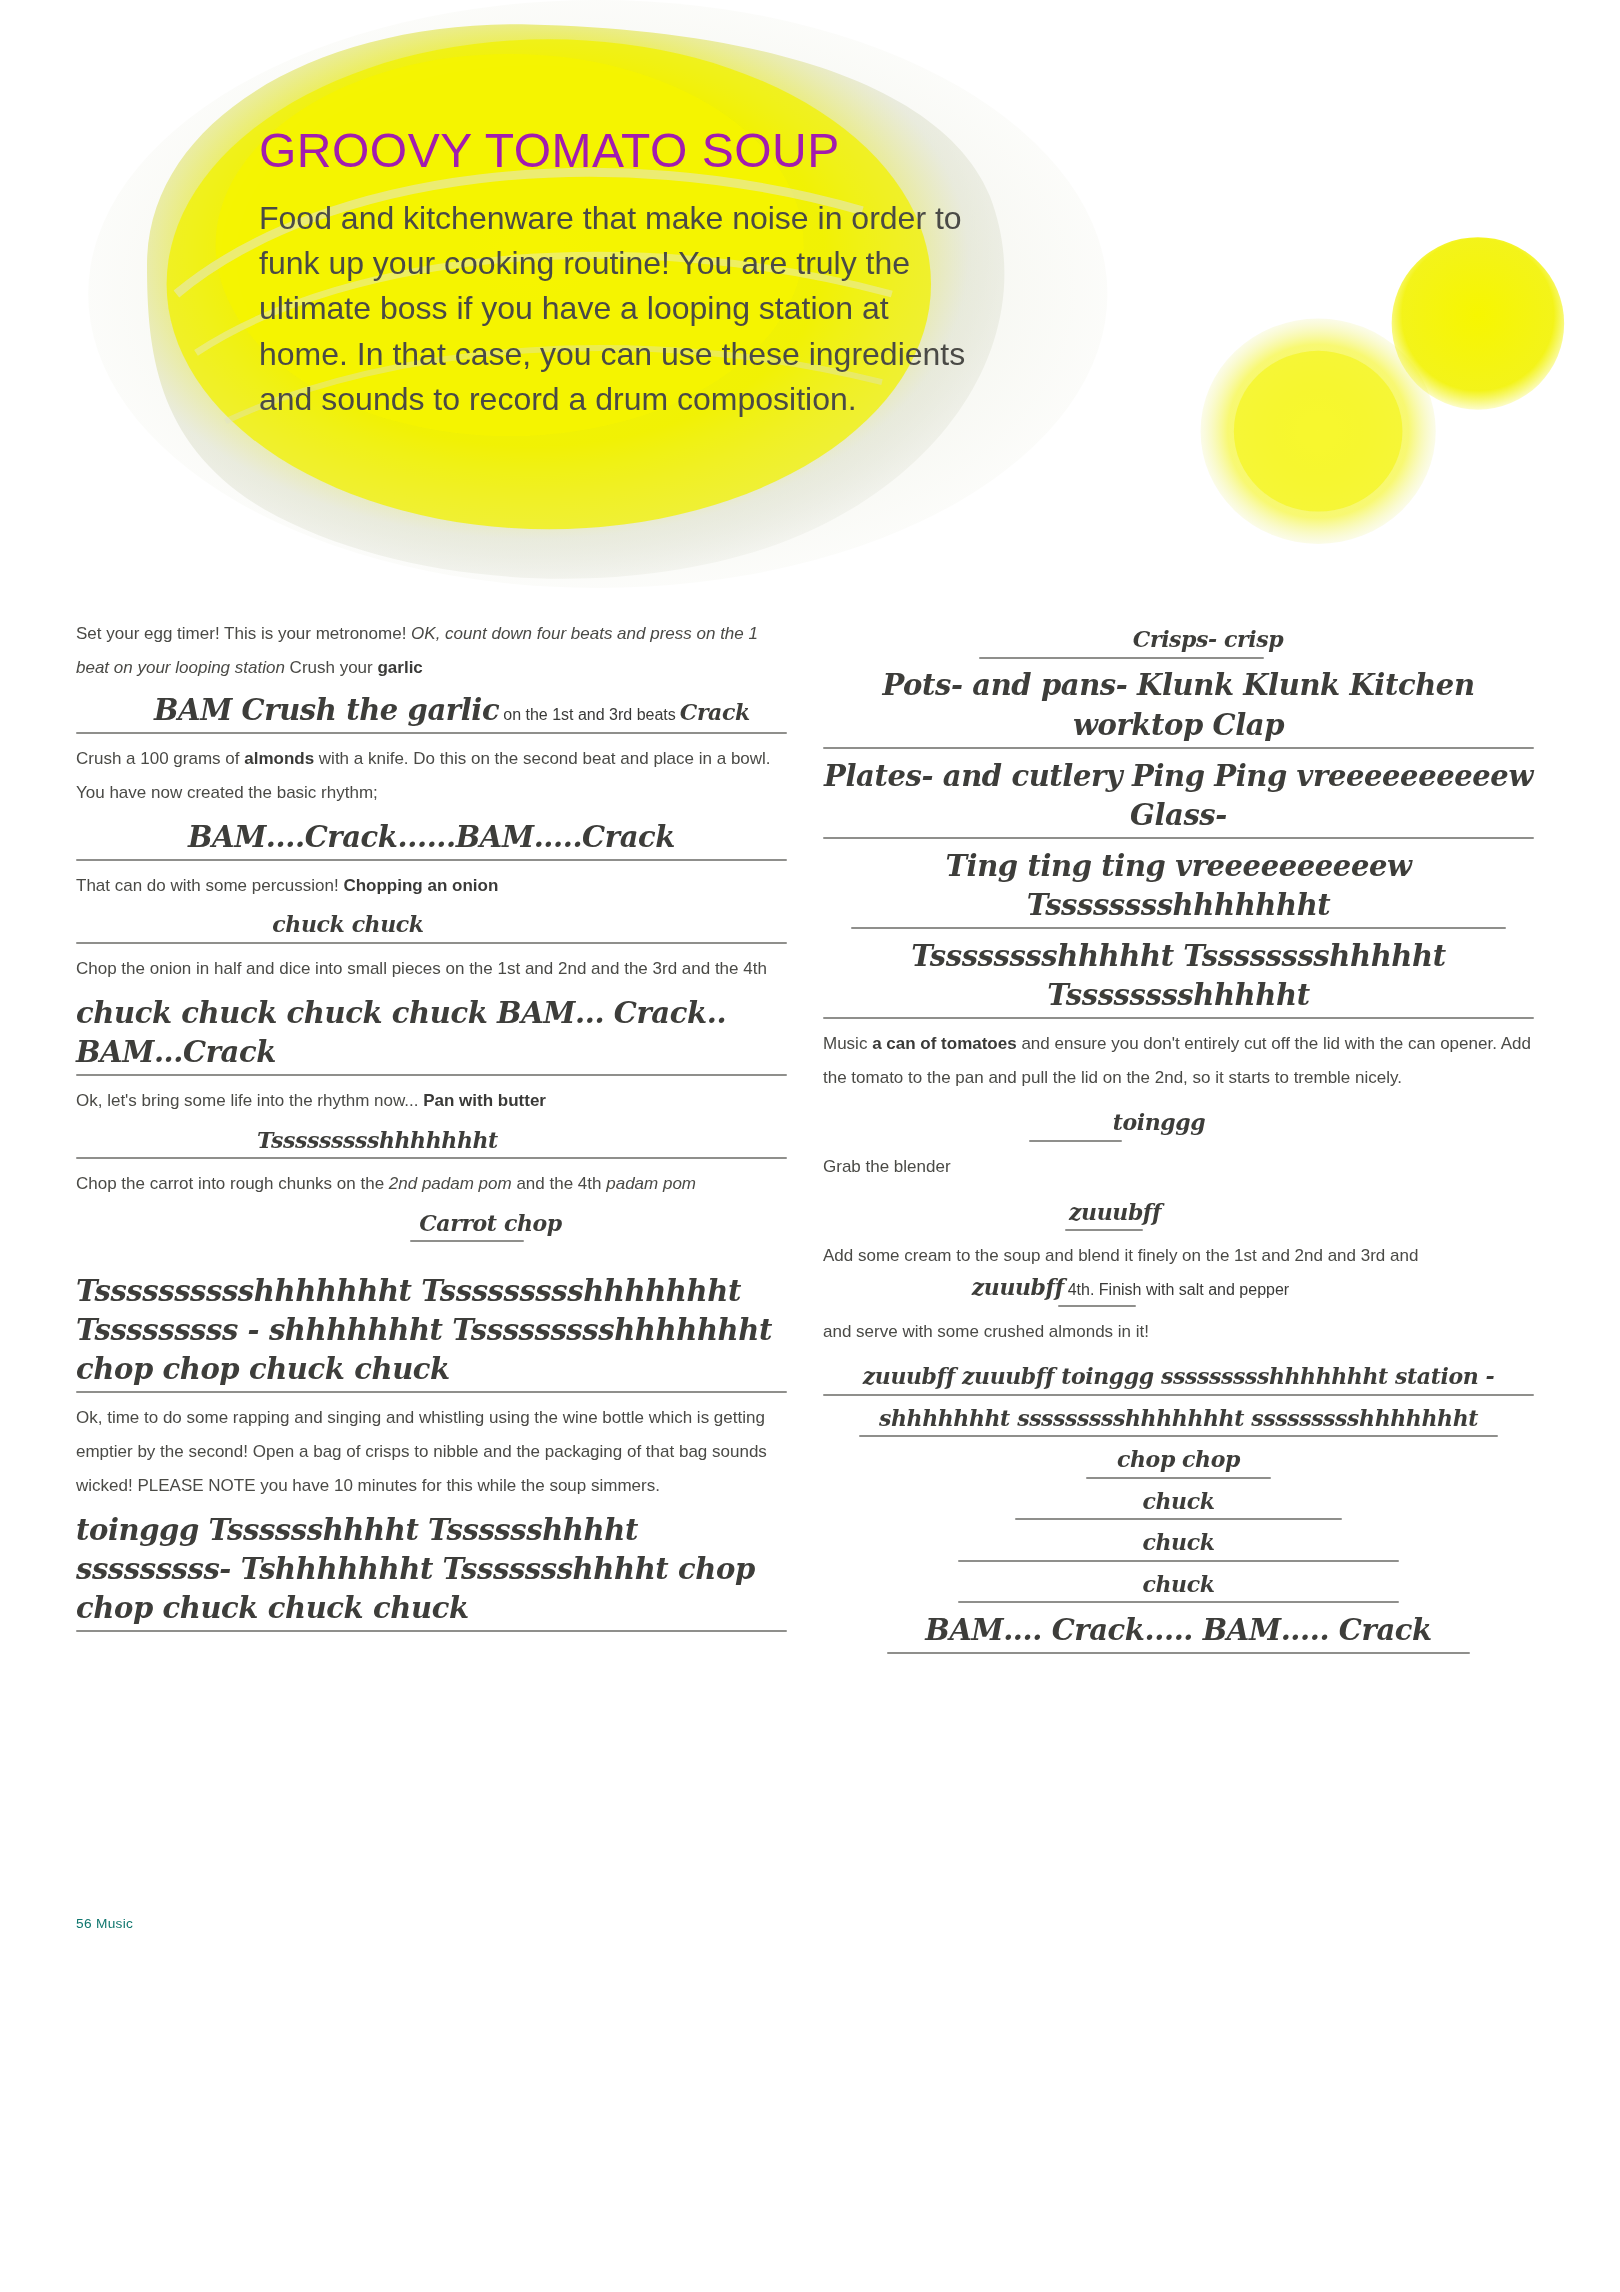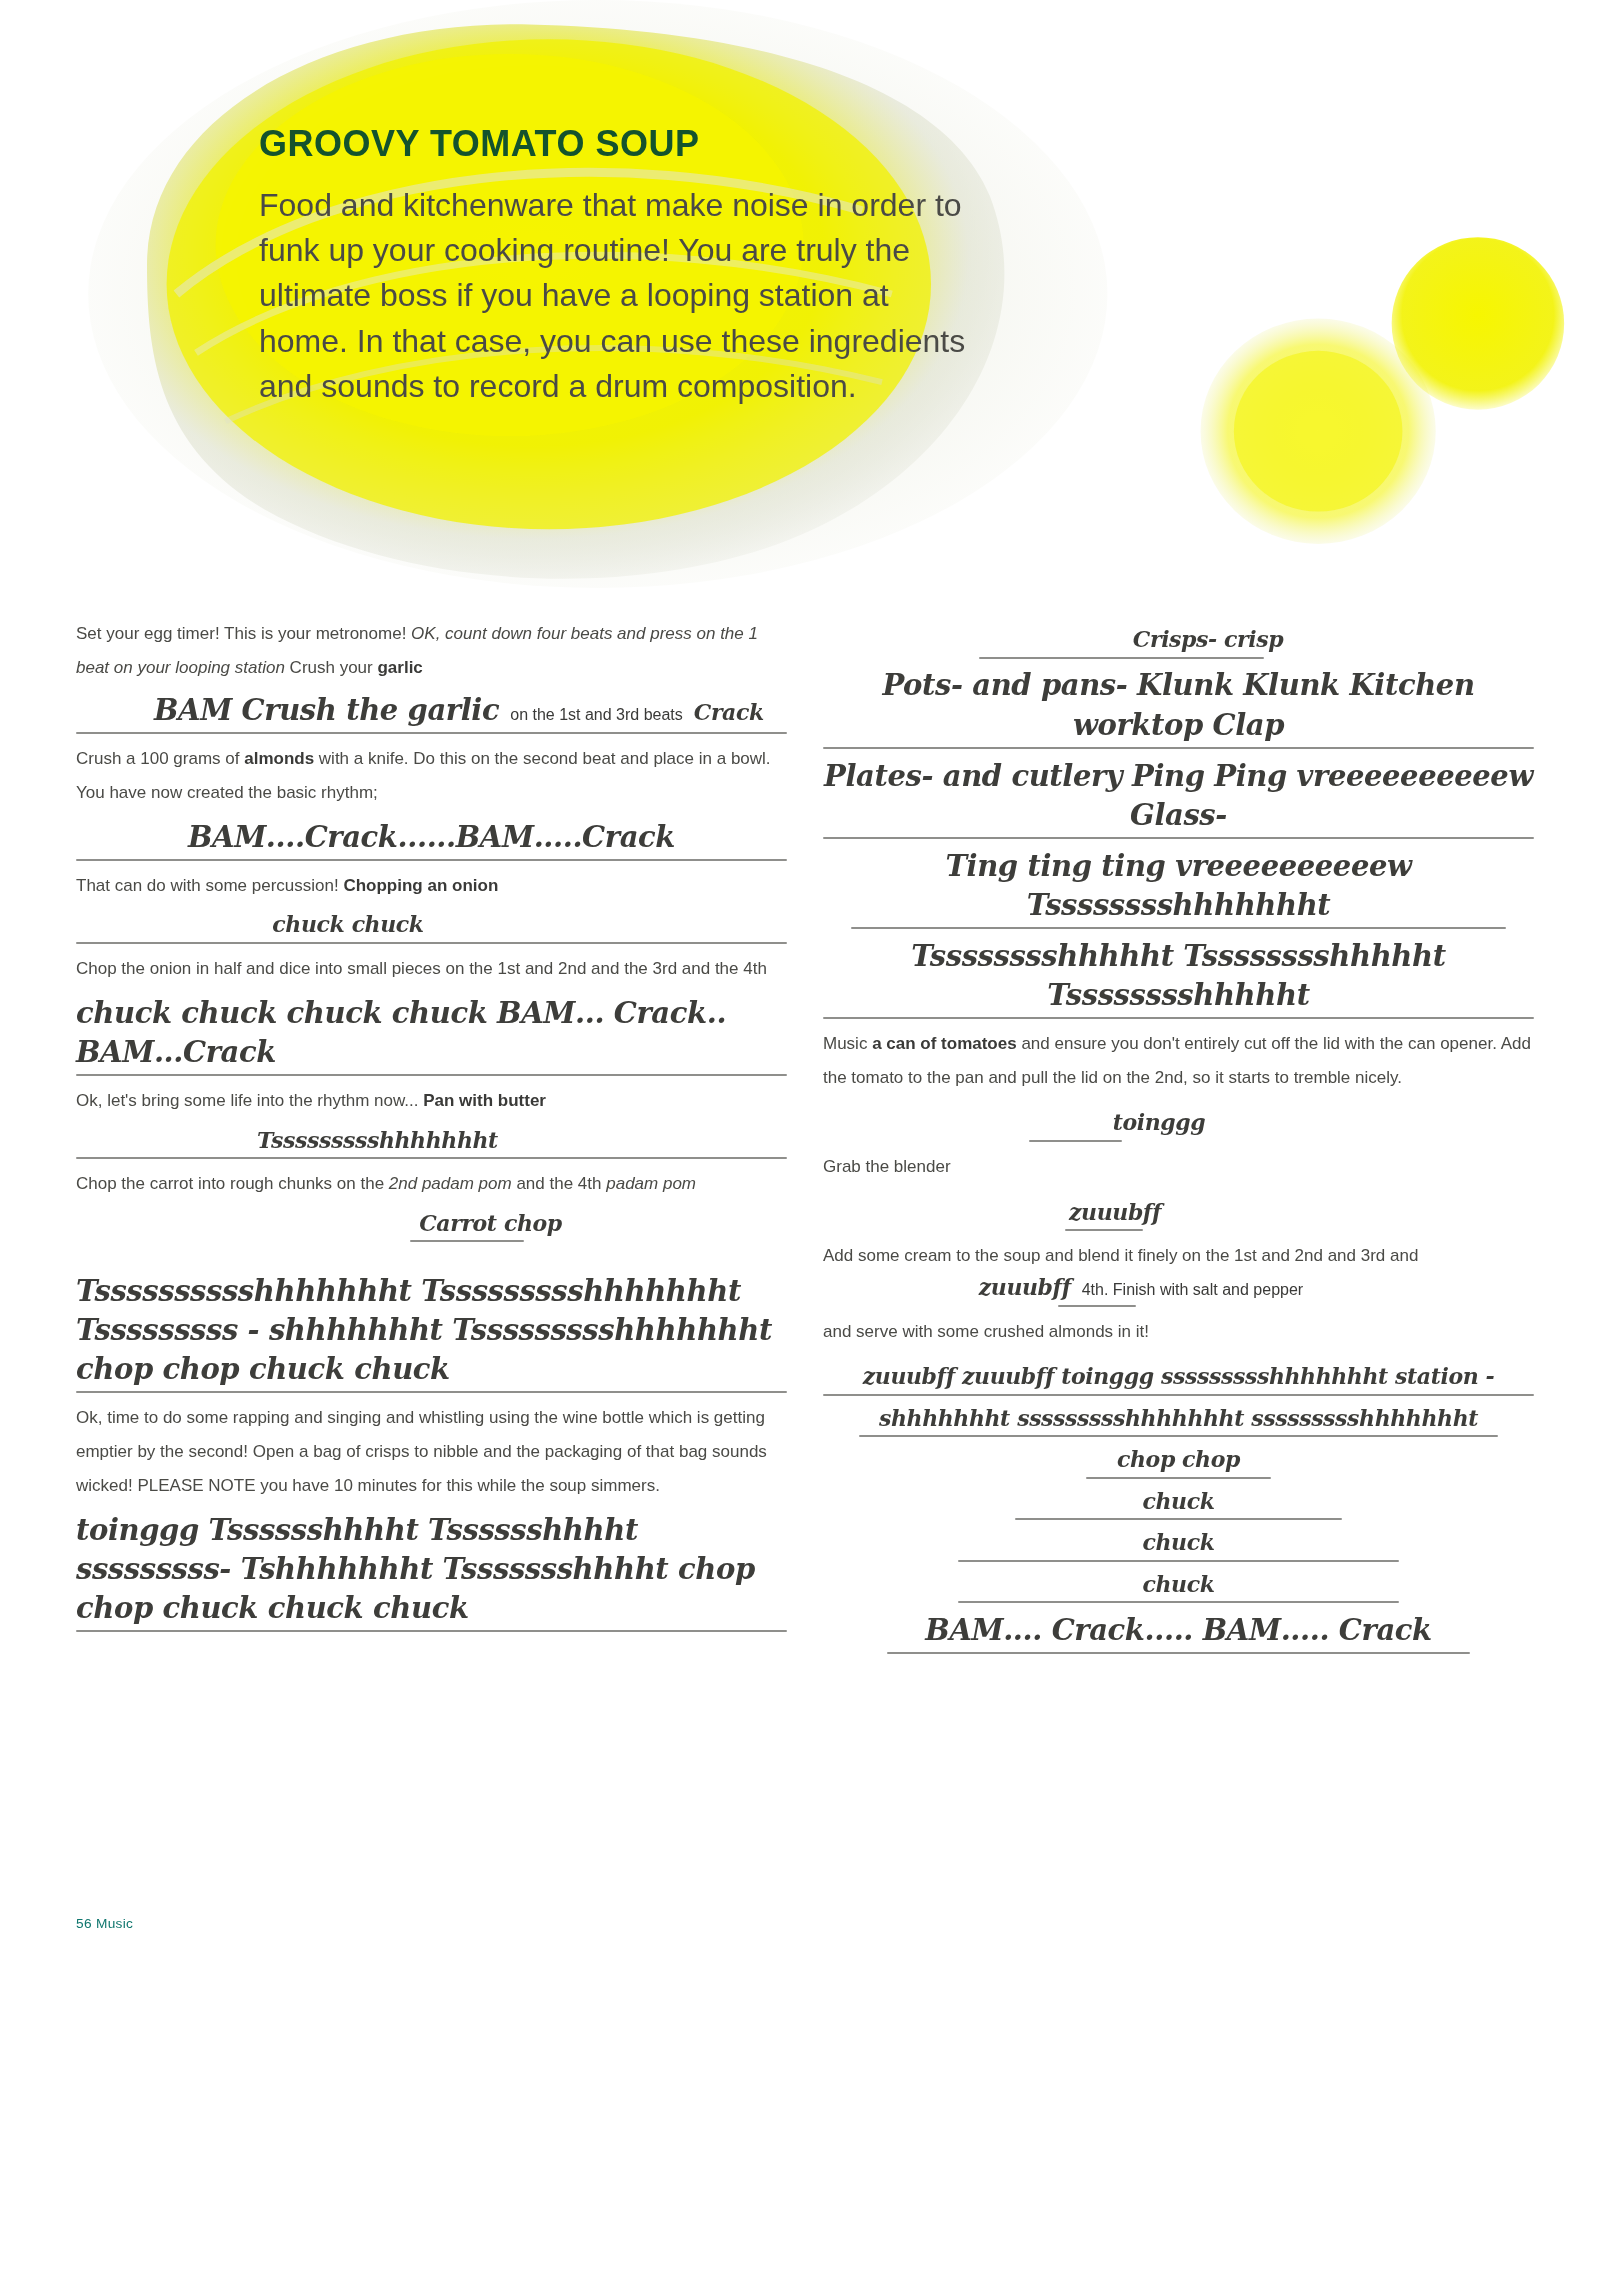--- a/index.html
+++ b/index.html
@@ -25,24 +25,24 @@
   }
 
   
   .header {
     position: absolute;
     left: 259px;
     top: 123px;
     width: 725px;
   }
   .title {
-    font-size: 36px;
+    font-size: 48px;
     letter-spacing: 0.5px;
-    font-weight: 700;
-    color: #14532d;
+    font-weight: 400;
+    color: #a21caf;
     margin: 0 0 17.6px 0;
     font-family: "Liberation Sans", sans-serif;
   }
   .intro {
     font-size: 32px;
     line-height: 1.42;
     color: #4a4a46;
     margin: 0;
     font-weight: 300;
   }
@@ -92,21 +92,21 @@
   }
   .ul.mid    { width: 62%; }
   .ul.full   { width: 100%; }
   .ul.tiny   { width: 16%; }
   .ul.c      { margin-left: auto; margin-right: auto; }
 
   .row-inline {
     display: flex;
     align-items: baseline;
     flex-wrap: wrap;
-    gap: 11px;
+    gap: 4px;
   }
   .row-inline .sound { display: inline-block; }
 
   .spacer-8  { height: 7.8px; }
   .spacer-14 { height: 13.7px; }
   .spacer-22 { height: 21.6px; }
 
   
   .folio {
     position: absolute;

